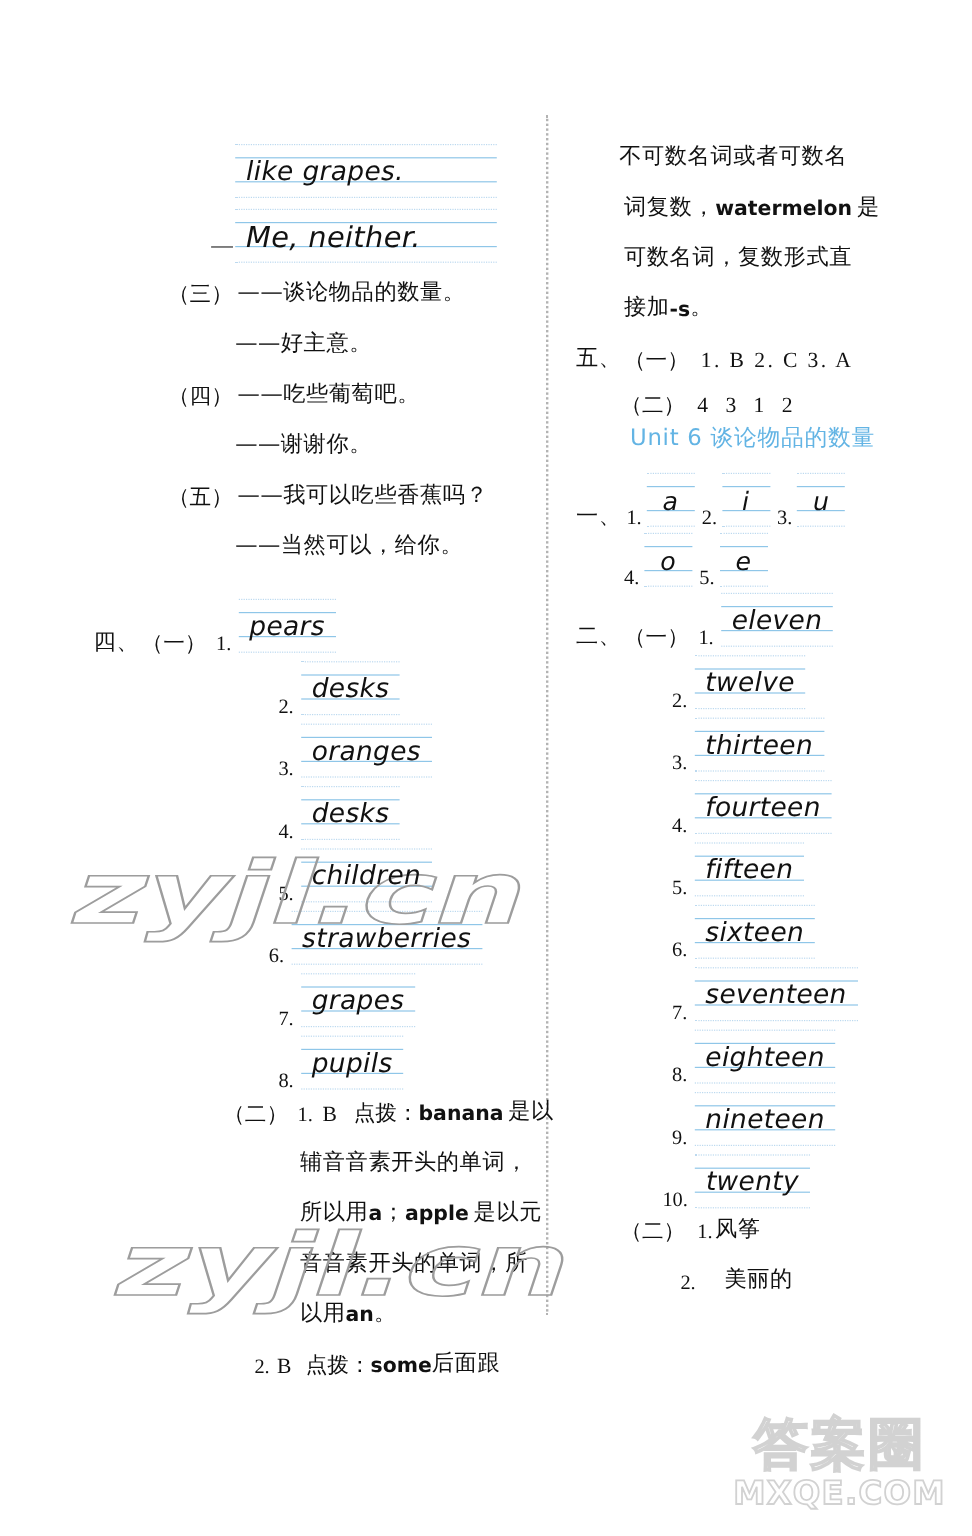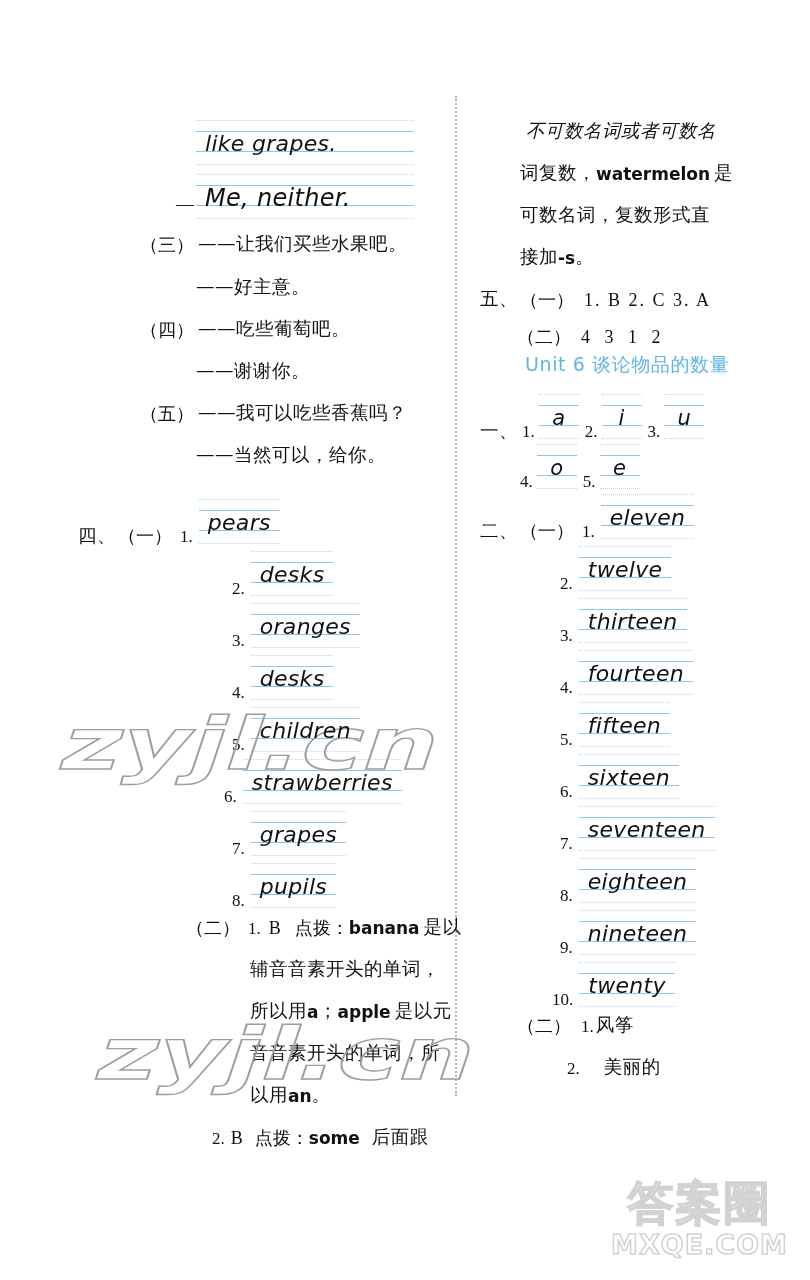--- a/index.html
+++ b/index.html
@@ -131,21 +131,21 @@
     <div class="abs" style="left:176px;top:172px;">
       <span class="lbl" style="position:absolute;left:0;top:22px;">—</span>
       <span class="hw" style="margin-left:20px;">
         <span class="g g1"></span><span class="g g2"></span><span class="g g3"></span><span class="g g4"></span>
         <span class="txt" style="width:200px;display:inline-block;font-size:24px;">Me, neither.</span>
       </span>
     </div>
 
     <div class="abs row" style="left:140px;top:235px;">
       <span class="lbl">（三）</span>
-      <span class="cn" style="margin-left:4px;">——让我们买些水果吧。</span>
+      <span class="cn" style="margin-left:4px;">——谈论物品的数量。</span>
     </div>
     <div class="abs row" style="left:196px;top:278px;">
       <span class="cn">——好主意。</span>
     </div>
 
     <div class="abs row" style="left:140px;top:320px;">
       <span class="lbl">（四）</span>
       <span class="cn" style="margin-left:4px;">——吃些葡萄吧。</span>
     </div>
     <div class="abs row" style="left:196px;top:362px;">
@@ -255,31 +255,31 @@
       <span class="cn">以用 </span>
         <span class="en-b">an</span>
         <span class="cn">。</span>
     </div>
 
     <div class="abs row" style="left:212px;top:1128px;">
       <span class="num">2.</span>
       <span class="lbl" style="margin-left:6px;">B</span>
       <span class="cn-b" style="margin-left:12px;">点拨：</span>
       <span class="en-b">some</span>
-        <span class="cn" style="margin-left:12px;">后面跟</span>
+        <span class="cn" style="margin-left:0;">后面跟</span>
     </div>
 
     <div class="wm wm1">zyjl.cn</div>
     <div class="wm wm2">zyjl.cn</div>
 
   </div>
 
   <div class="col col-right">
 
-    <div class="abs row" style="left:71px;top:122px;font-style:italic;">
+    <div class="abs row" style="left:61px;top:122px;">
       <span class="cn">不可数名词或者可数名</span>
     </div>
     <div class="abs row" style="left:65px;top:164px;">
       <span class="cn">词复数，</span>
         <span class="en-b">watermelon</span>
         <span class="cn" style="margin-left:4px;">是</span>
     </div>
     <div class="abs row" style="left:65px;top:206px;">
       <span class="cn">可数名词，复数形式直</span>
     </div>

